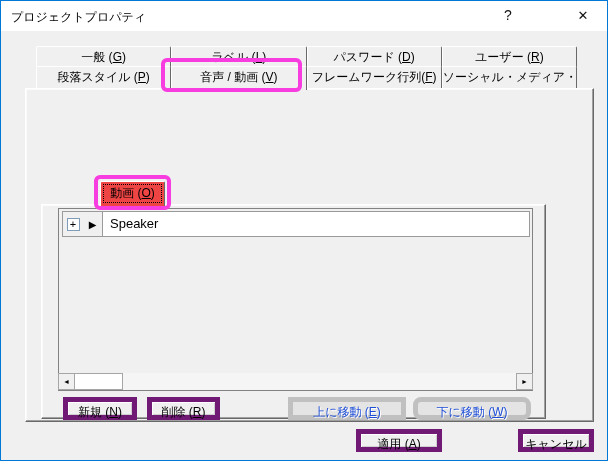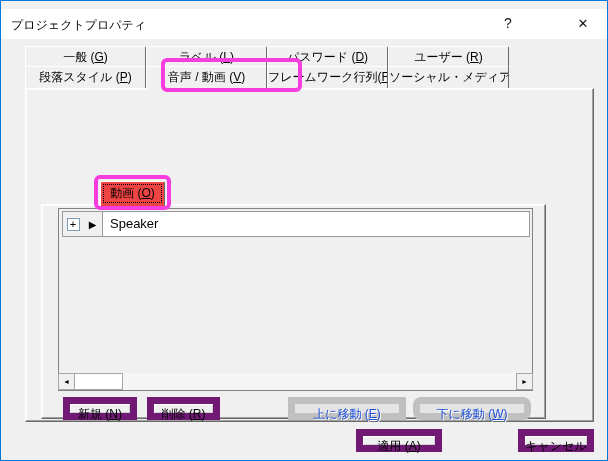--- a/index.html
+++ b/index.html
@@ -6,27 +6,27 @@
   body {
     width: 608px; height: 461px;
     font-family: "Liberation Sans", "DejaVu Sans", sans-serif;
     font-size: 12px; color: #000; background: #fff;
   }
   .window {
     position: relative; width: 608px; height: 461px;
     border: 1px solid #0078d7; background: #f0f0f0; overflow: hidden;
   }
   
-  .titlebar { position: absolute; left: 0; top: 8px; width: 100%; height: 30px; background: #fff; }
+  .titlebar { position: absolute; left: 0; top: 0; width: 100%; height: 30px; background: #fff; }
   .title-text { position: absolute; left: 10px; top: 8px; font-size: 12px; }
   .cap-btn { position: absolute; top: 0; width: 46px; height: 29px; text-align: center; line-height: 29px; font-size: 14px; color: #111; cursor: default; }
   .cap-help { right: 76px; }
   .cap-close { right: 1px; font-size: 13px; }
   
-  .tab-row { position: absolute; left: 24px; width: 484px; display: flex; }
+  .tab-row { position: absolute; left: 35px; width: 541px; display: flex; }
   .tab-row1 { top: 45px; height: 21px; }
   .tab-row2 { top: 65px; height: 22px; }
   .tab {
     flex: 1 1 0; background: #f0f0f0; text-align: center; line-height: 20px;
     border: 1px solid; border-color: #fff #696969 #696969 #fff; border-bottom: none;
     border-radius: 2px 2px 0 0; overflow: hidden; white-space: nowrap; cursor: default;
   }
   .tab-row2 .tab { border-bottom: none; }
   .tab.selected { position: relative; z-index: 3; height: 24px; border-color: #fff #696969 transparent #fff; font-weight: normal; }
   .tab-panel {
@@ -63,21 +63,21 @@
   .cell-expander { width: 20px; display: flex; align-items: center; justify-content: center; }
   .expander { width: 13px; height: 13px; border: 1px solid #7f9db9; background: #fff; font-size: 11px; line-height: 11px; text-align: center; color: #000; cursor: default; }
   .cell-selector { width: 20px; border-right: 1px solid #9a9a9a; display: flex; align-items: center; justify-content: center; font-size: 10px; }
   .cell-text { flex: 1; background: #fff; padding: 4px 0 0 7px; font-size: 13px; }
   
   .hscroll { position: absolute; left: 57px; top: 372px; width: 475px; height: 17px; background: #f5f5f5; z-index: 2; display: flex; }
   .scroll-btn { width: 17px; height: 17px; background: #f0f0f0; border: 1px solid #a6a6a6; font-size: 7px; line-height: 15px; text-align: center; color: #000; cursor: default; }
   .scroll-thumb { width: 48px; height: 17px; background: #fff; border: 1px solid #a6a6a6; border-left: none; cursor: default; }
   
   .btn {
-    position: absolute; height: 23px; background: #f0f0f0; border: 7px solid #701a75;
+    position: absolute; height: 23px; background: #f0f0f0; border: 5px solid #701a75;
     box-shadow: inset 1px 1px 0 #fff, inset -1px -1px 0 #cfcfcf;
     text-align: center; line-height: 21px; font-size: 12px; cursor: default; white-space: nowrap;
   }
   .btn.disabled { border-color: #c0c0c0; box-shadow: none; background: #e4e4e4; color: #1d4ed8; text-shadow: 1px 1px 0 #fff; }
   .btn-new    { left: 62px;  top: 396px; width: 74px; z-index: 2; }
   .btn-delete { left: 146px; top: 396px; width: 73px; z-index: 2; }
   .btn-up     { left: 287px; top: 396px; width: 118px; z-index: 2; }
   .btn-down   { left: 412px; top: 396px; width: 118px; z-index: 2; border-radius: 8px; }
   .btn-apply  { left: 355px; top: 428px; width: 86px; }
   .btn-ok     { left: 437px; top: 428px; width: 74px; border: 2px solid #0078d7; line-height: 19px; }

